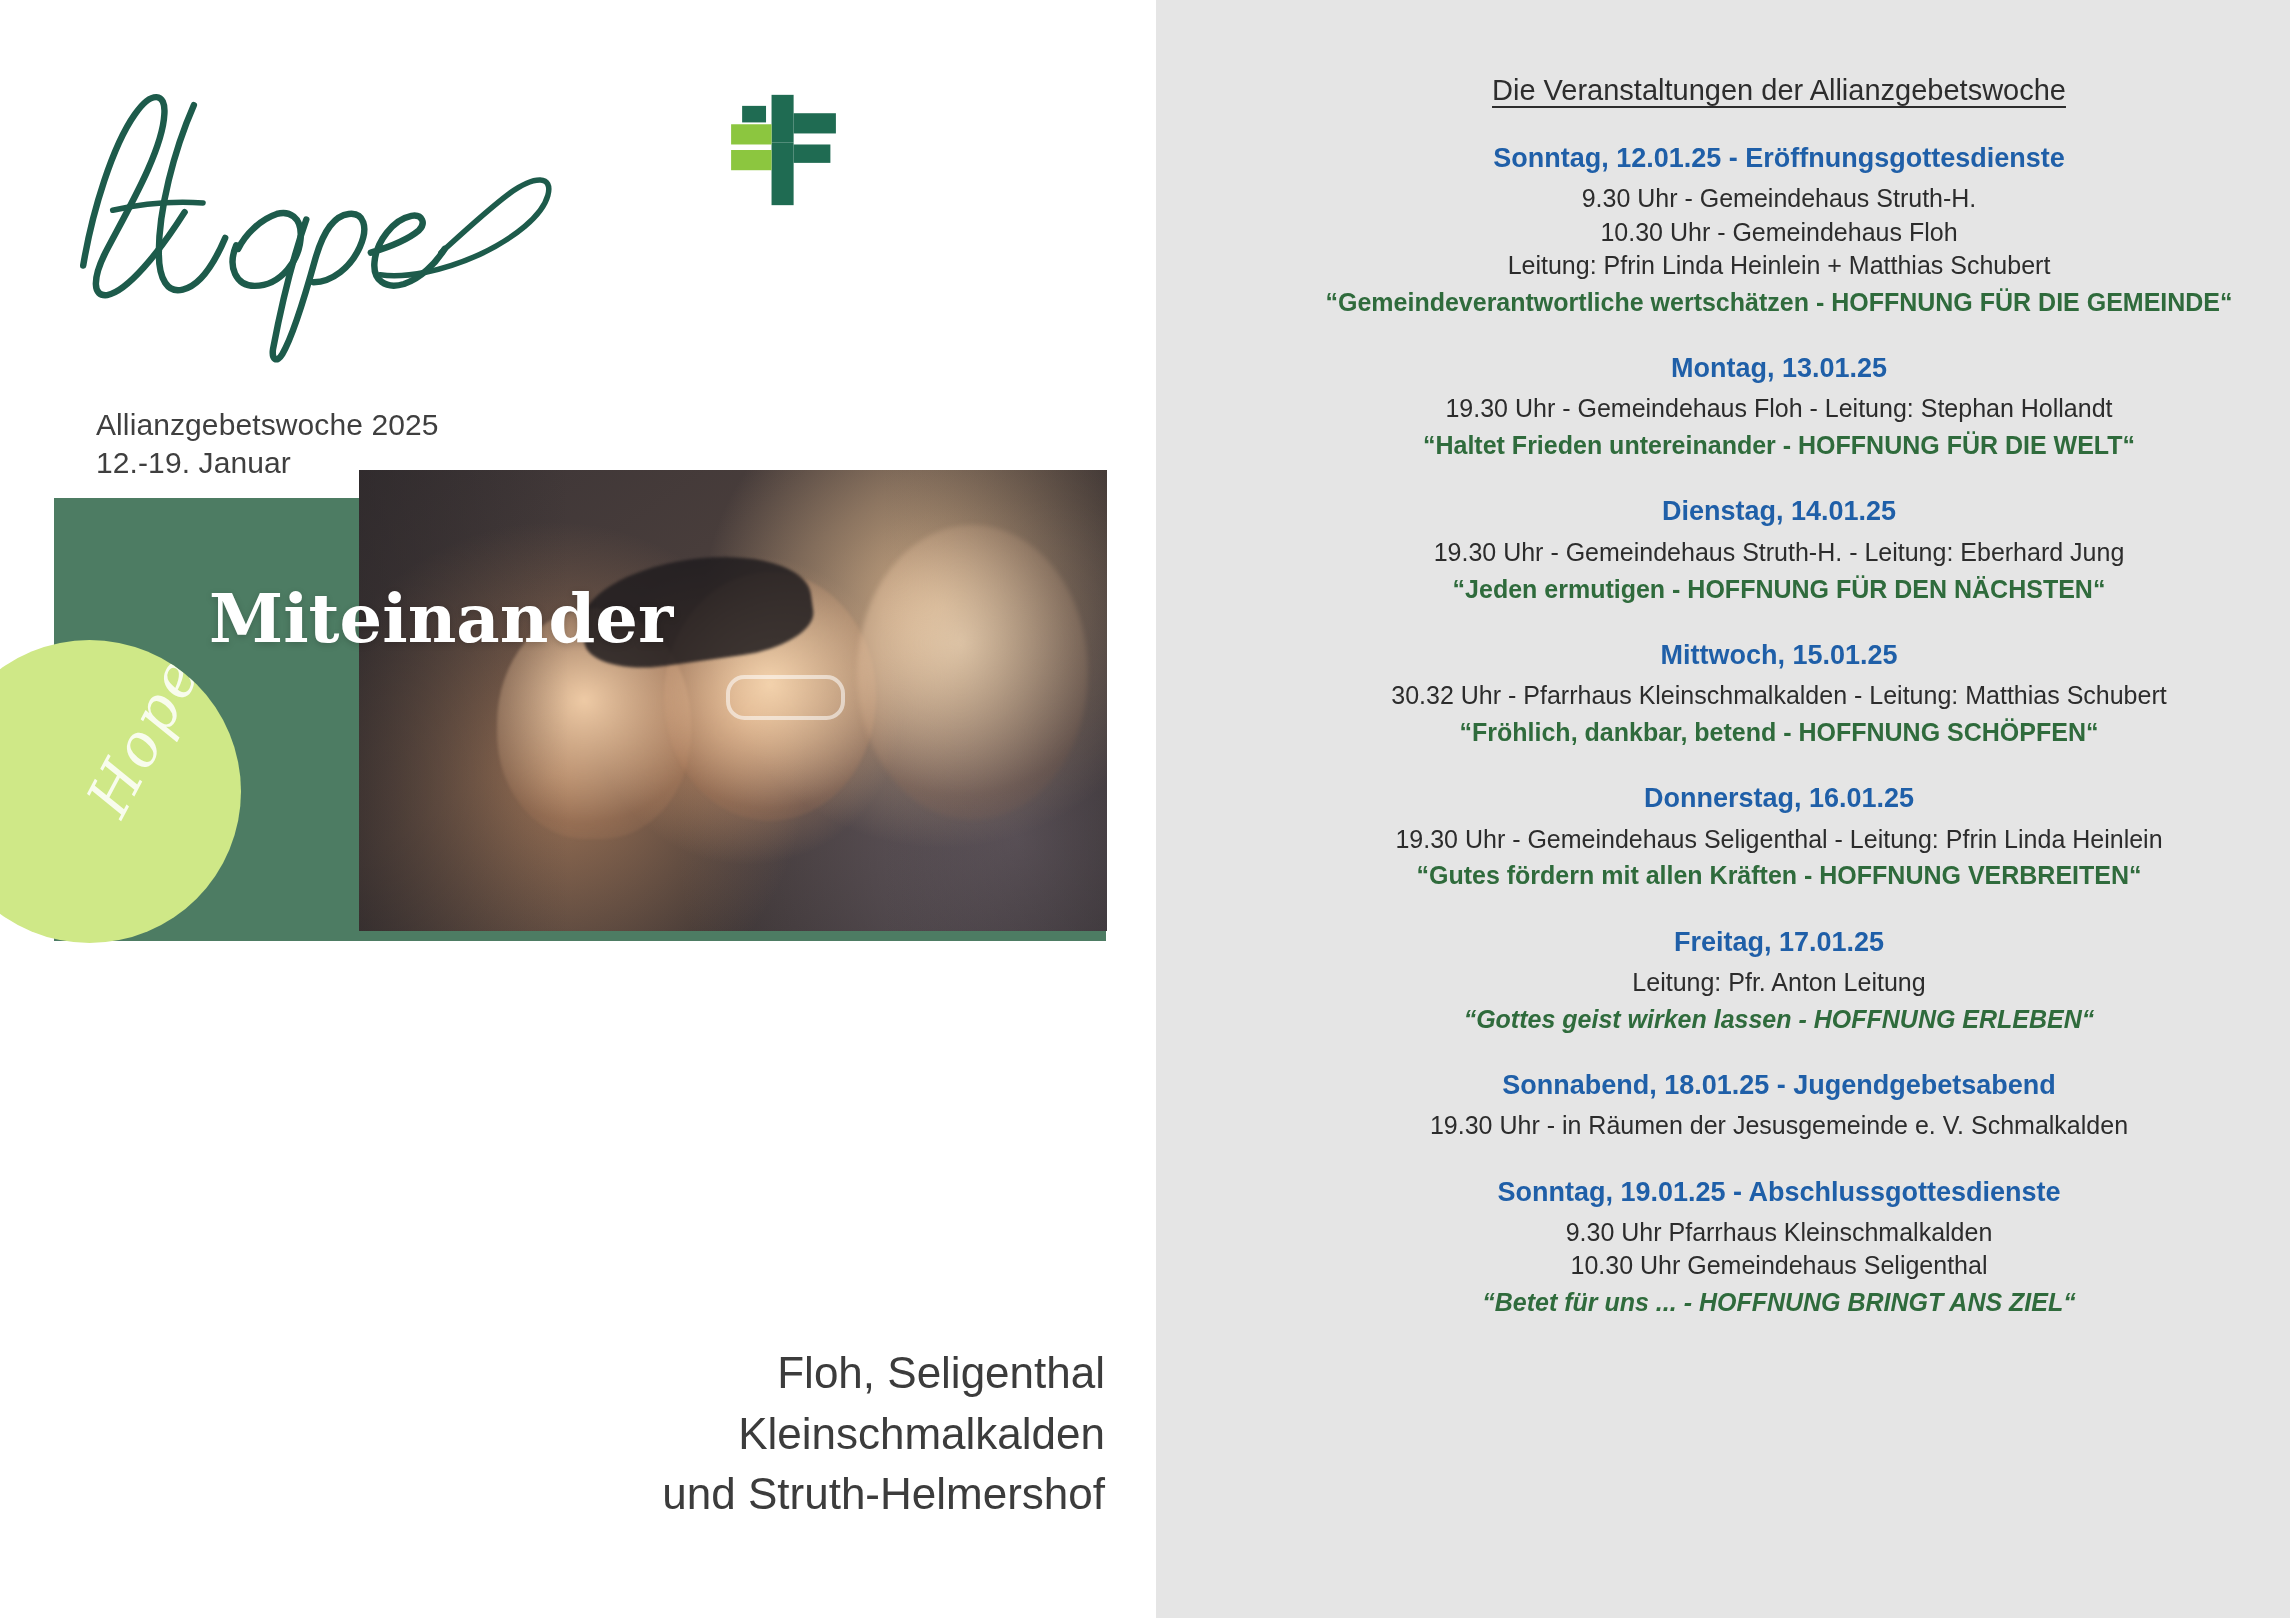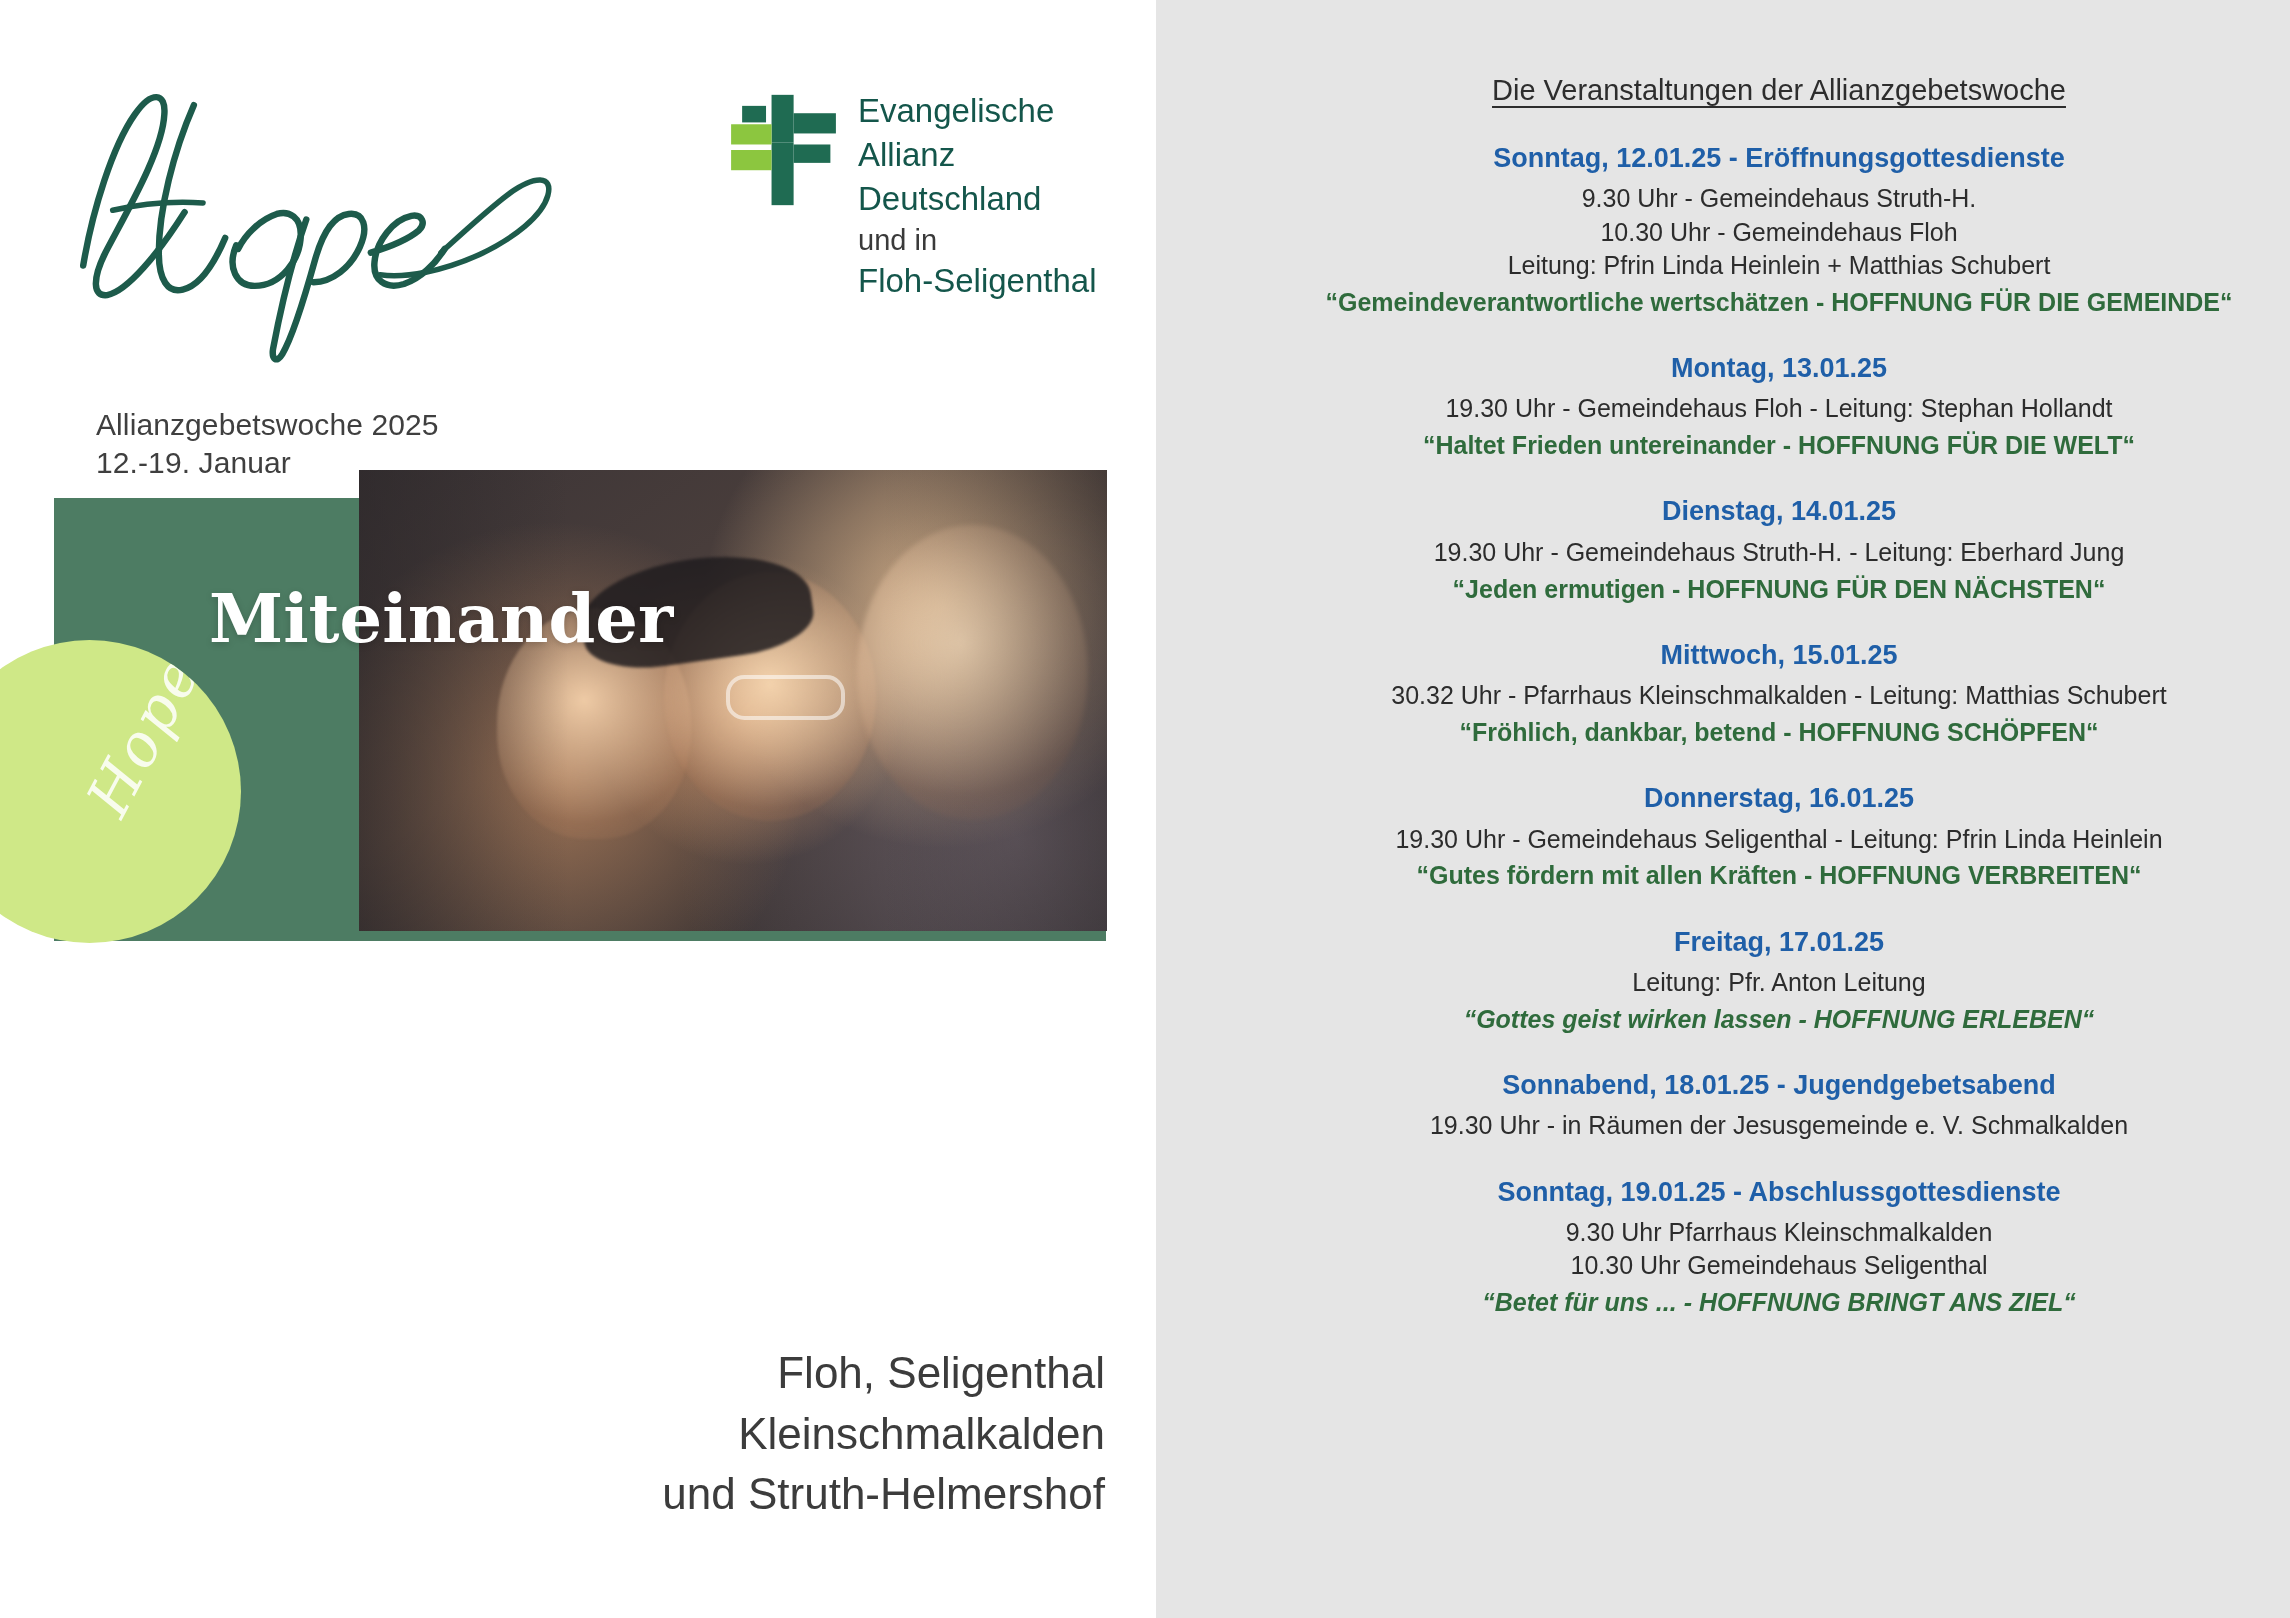--- a/index.html
+++ b/index.html
@@ -290,26 +290,20 @@
         <svg viewBox="0 0 118 124" width="109" height="114" aria-hidden="true">
           <rect x="46" y="2" width="24" height="52" fill="#1f6b52"></rect>
           <rect x="70" y="22" width="46" height="22" fill="#1f6b52"></rect>
           <rect x="46" y="54" width="24" height="68" fill="#1f6b52"></rect>
           <rect x="2" y="34" width="44" height="22" fill="#8cc63f"></rect>
           <rect x="2" y="62" width="44" height="22" fill="#8cc63f"></rect>
           <rect x="70" y="56" width="40" height="20" fill="#1f6b52"></rect>
           <rect x="14" y="14" width="26" height="18" fill="#1f6b52"></rect>
         </svg>
       </div>
-      <div class="ead-text">
-        <div class="big">Evangelische Allianz</div>
-        <div class="big">Deutschland</div>
-        <div class="thin">und in</div>
-        <div class="big">Floh-Seligenthal</div>
-      </div>
     </div>
 
     <div class="banner">
       <div class="banner-green"></div>
       <div class="banner-circle">
         <div class="banner-circle-word">Hope</div>
       </div>
       <div class="banner-photo">
         <div class="ph-bg"></div>
         <div class="ph-face1"></div>

